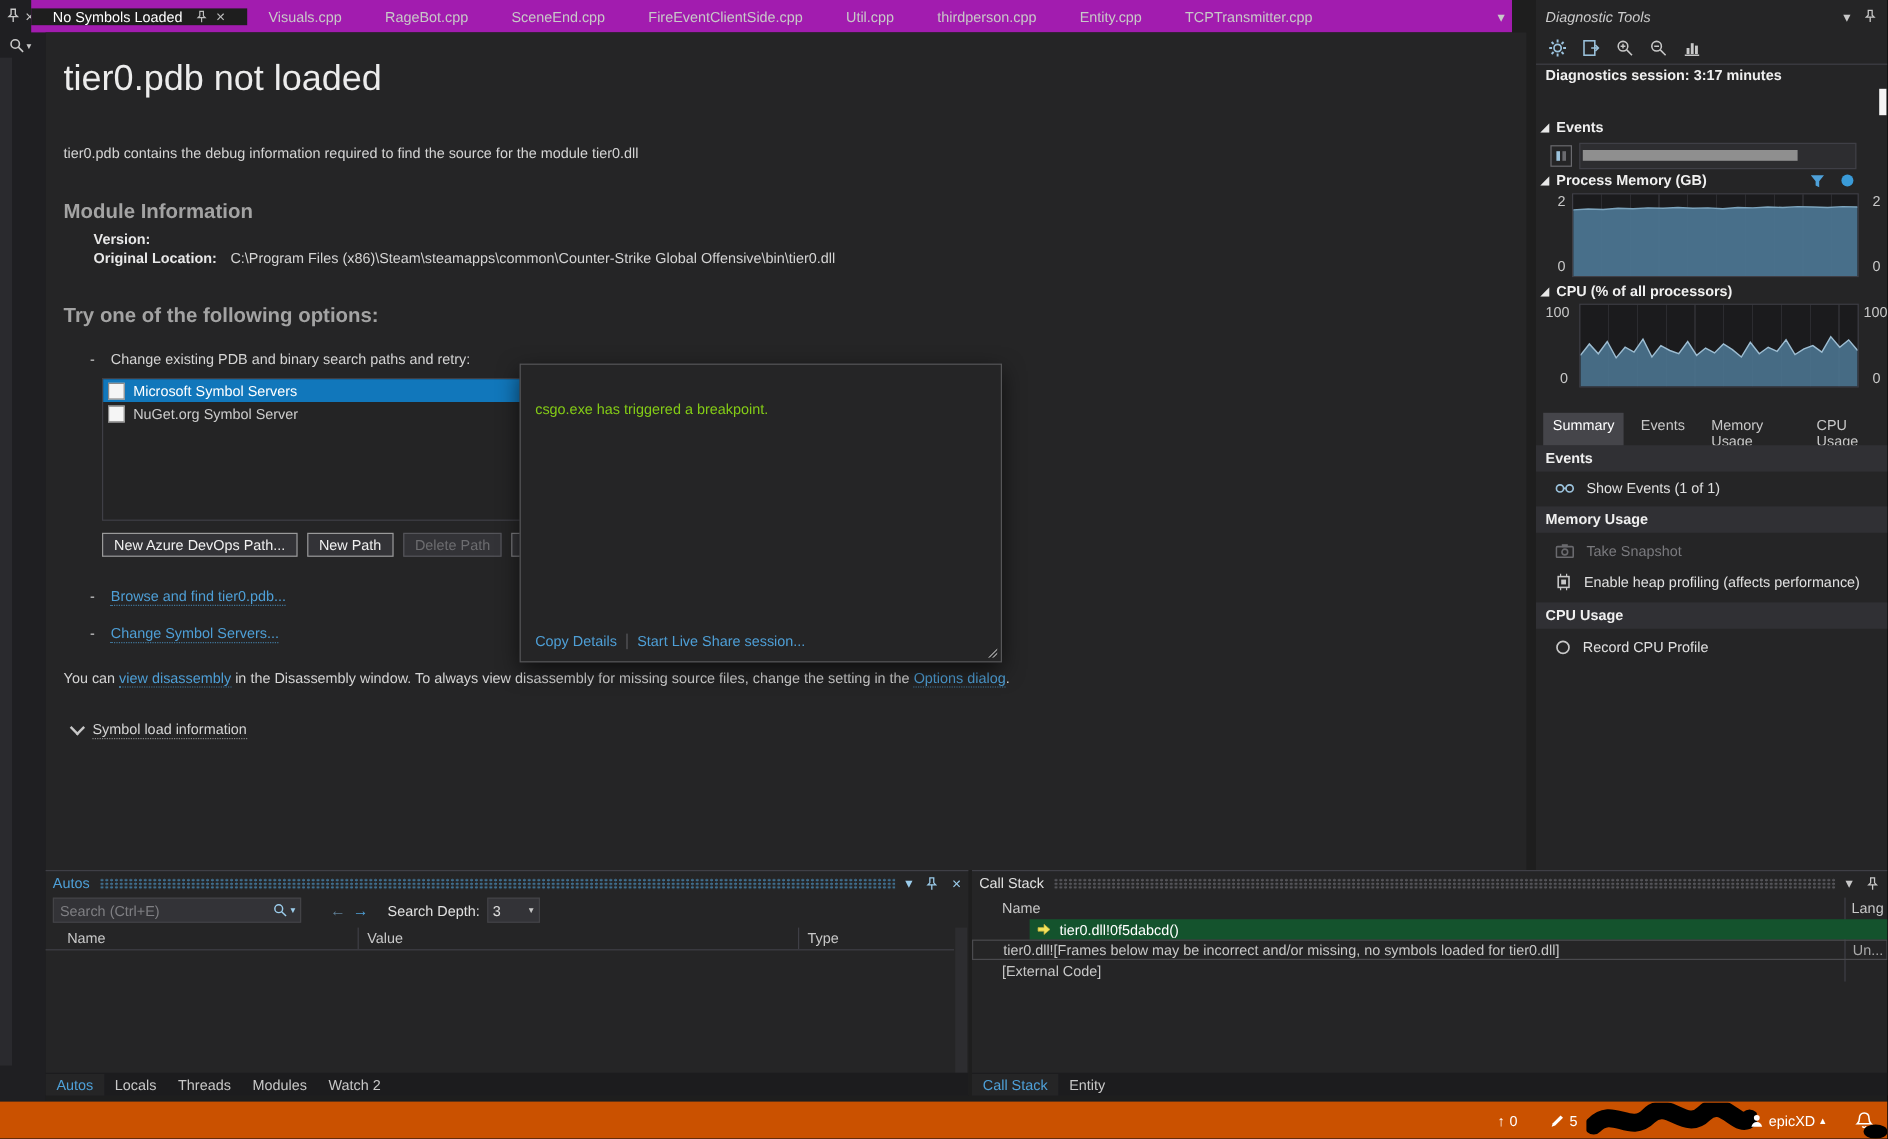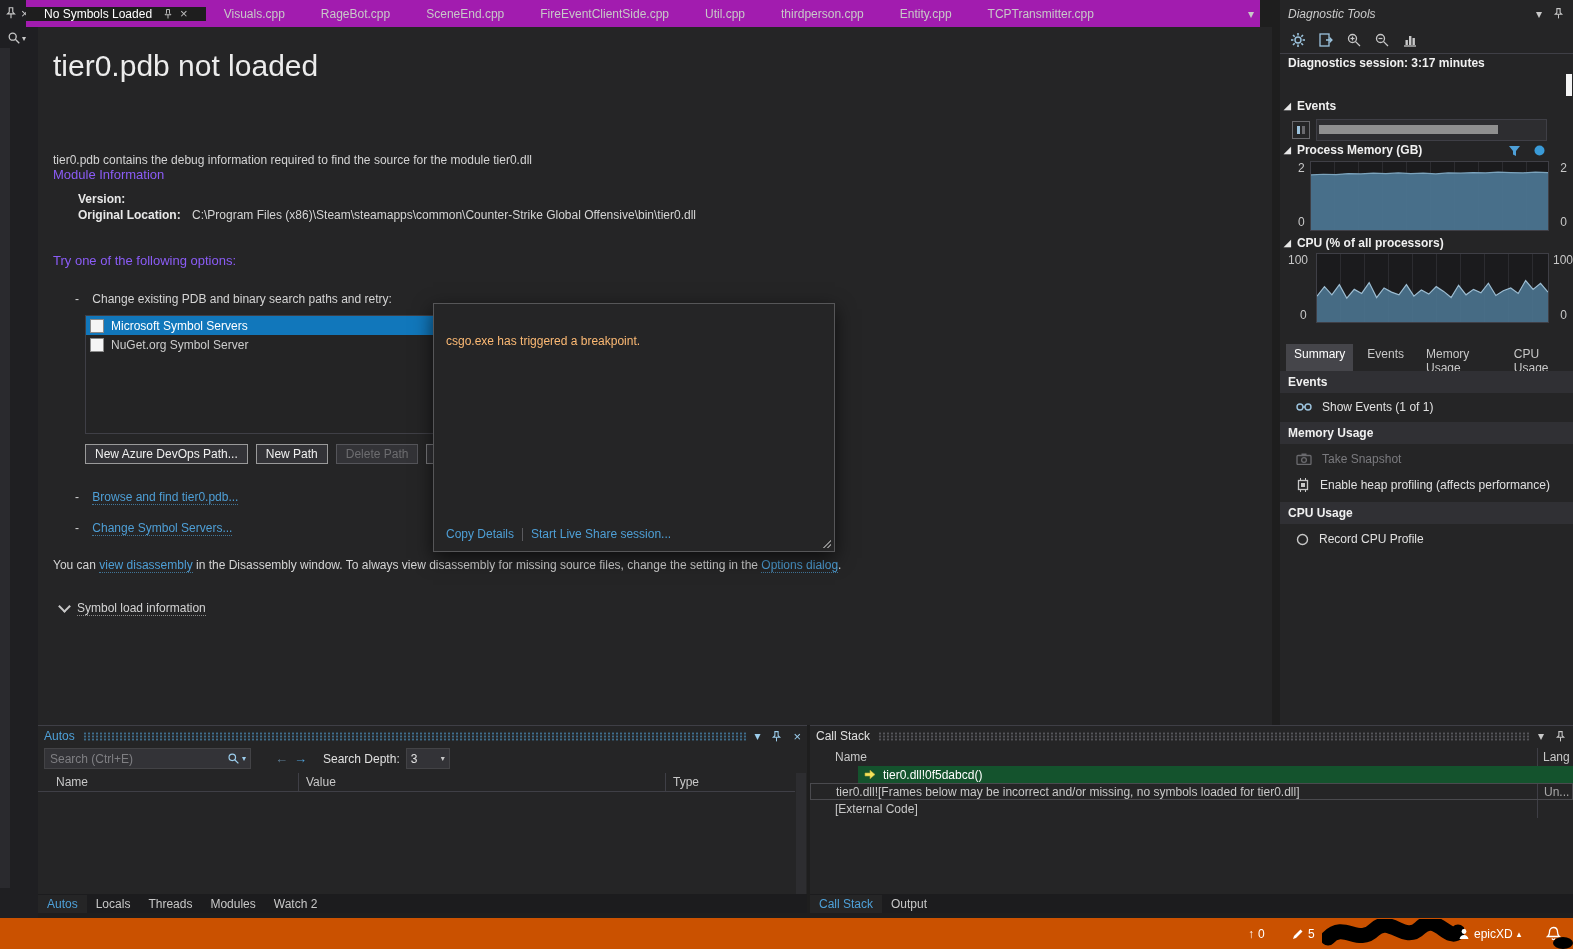--- a/index.html
+++ b/index.html
@@ -13,22 +13,22 @@
   .tab .tabicons{display:flex;align-items:center;gap:6px;margin-left:10px;}
   .tab-x{color:#bdbdbd;font-size:13px;line-height:1;}
   .tab-overflow{position:absolute;right:6px;top:7px;color:#c8c8c8;}
   
   .leftrail{left:0;top:0;width:38px;height:918px;background:#1f1f22;}
   .leftrail .strip{position:absolute;left:0;top:48px;width:10px;height:840px;background:#2a2a2e;}
   .railicon{position:absolute;color:#c8c8c8;}
   
   .main{left:38px;top:27px;width:1234px;height:698px;background:#252526;}
   .doc-h1{position:absolute;left:15px;top:22px;font-size:30px;font-weight:400;color:#ececec;}
-  .doc-sub{position:absolute;left:15px;top:94px;color:#d4d4d4;margin-top:32px;}
-  .doc-h2{position:absolute;font-size:13px;font-weight:400;color:#8b5cf6;}
+  .doc-sub{position:absolute;left:15px;top:94px;color:#d4d4d4;}
+  .doc-h2{position:absolute;font-size:17px;font-weight:700;color:#a3a3a3;}
   .lbl{font-weight:bold;color:#e8e8e8;}
   .link{color:#4e9fd6;cursor:pointer;}
   .link.dotted{border-bottom:1px dotted rgba(78,159,214,.65);}
   .dash{color:#d4d4d4;margin-right:10px;}
   .listbox{position:absolute;left:47px;top:288px;width:700px;height:117px;background:#242425;border:1px solid #3f3f46;}
   .lrow{height:19px;display:flex;align-items:center;gap:7px;padding-left:4px;color:#cccccc;}
   .lrow.selected{background:#1177bb;color:#ffffff;}
   .cb{width:12px;height:12px;background:#f5f5f5;border:1px solid #8a8a8a;display:inline-block;}
   .btnrow{position:absolute;left:47px;top:417px;display:flex;gap:8px;}
   .btn{background:#333337;border:1px solid #9a9a9a;color:#f0f0f0;font-size:12px;
@@ -40,21 +40,21 @@
   .expander{position:absolute;left:22px;top:574px;display:flex;align-items:center;gap:8px;color:#d4d4d4;}
   .chev{width:7px;height:7px;border-left:2px solid #c8c8c8;border-bottom:2px solid #c8c8c8;
         transform:rotate(-45deg);margin-top:-4px;}
   .exp-label{border-bottom:1px dotted #8a8a8a;}
   
   .dialog{left:433px;top:303px;width:400px;height:247px;background:#252526;border:1px solid #565658;
           box-shadow:0 6px 18px rgba(0,0,0,.65);}
   .dlg-title{height:23px;background:#3b3b3e;display:flex;align-items:center;padding:0 8px;color:#f0f0f0;}
   .dlg-title .t{flex:1;}
   .dlg-x{color:#d8d8d8;font-size:14px;}
-  .dlg-body{padding:30px 12px;color:#fdba74;}
+  .dlg-body{padding:30px 12px;color:#84cc16;}
   .dlg-footer{position:absolute;left:12px;bottom:10px;display:flex;align-items:center;gap:8px;}
   .vsep{width:1px;height:13px;background:#5a5a5e;}
   .grip{position:absolute;right:3px;bottom:3px;width:9px;height:9px;
         background:
           linear-gradient(135deg,transparent 0 55%,#8a8a8a 55% 65%,transparent 65% 75%,#8a8a8a 75% 85%,transparent 85%);}
   
   .rightpanel{left:1280px;top:0;width:293px;height:725px;background:#252526;}
   .rp-title{height:27px;display:flex;align-items:center;padding:0 8px;color:#cccccc;}
   .rp-title .t{flex:1;font-style:italic;}
   .rp-toolbar{height:26px;border-bottom:1px solid #3f3f46;display:flex;align-items:center;gap:12px;padding:0 10px;}
@@ -509,21 +509,21 @@
       <span class="nm">tier0.dll![Frames below may be incorrect and/or missing, no symbols loaded for tier0.dll]</span>
       <span class="lg">Un...</span>
     </div>
     <div class="cs-row" style="top:74px">
       <span class="nm">[External Code]</span>
       <span class="lg"></span>
     </div>
 
     <div class="tw-tabs">
       <span class="tw-tab active">Call Stack</span>
-      <span class="tw-tab">Output</span>
+      <span class="tw-tab">Entity</span>
     </div>
   </div>
 
   <div class="abs statusbar">
     <span class="sb-item" style="left:1248px">
       <span>↑</span>
       <span>0</span>
     </span>
     <span class="sb-item" style="left:1292px">
       <span>

